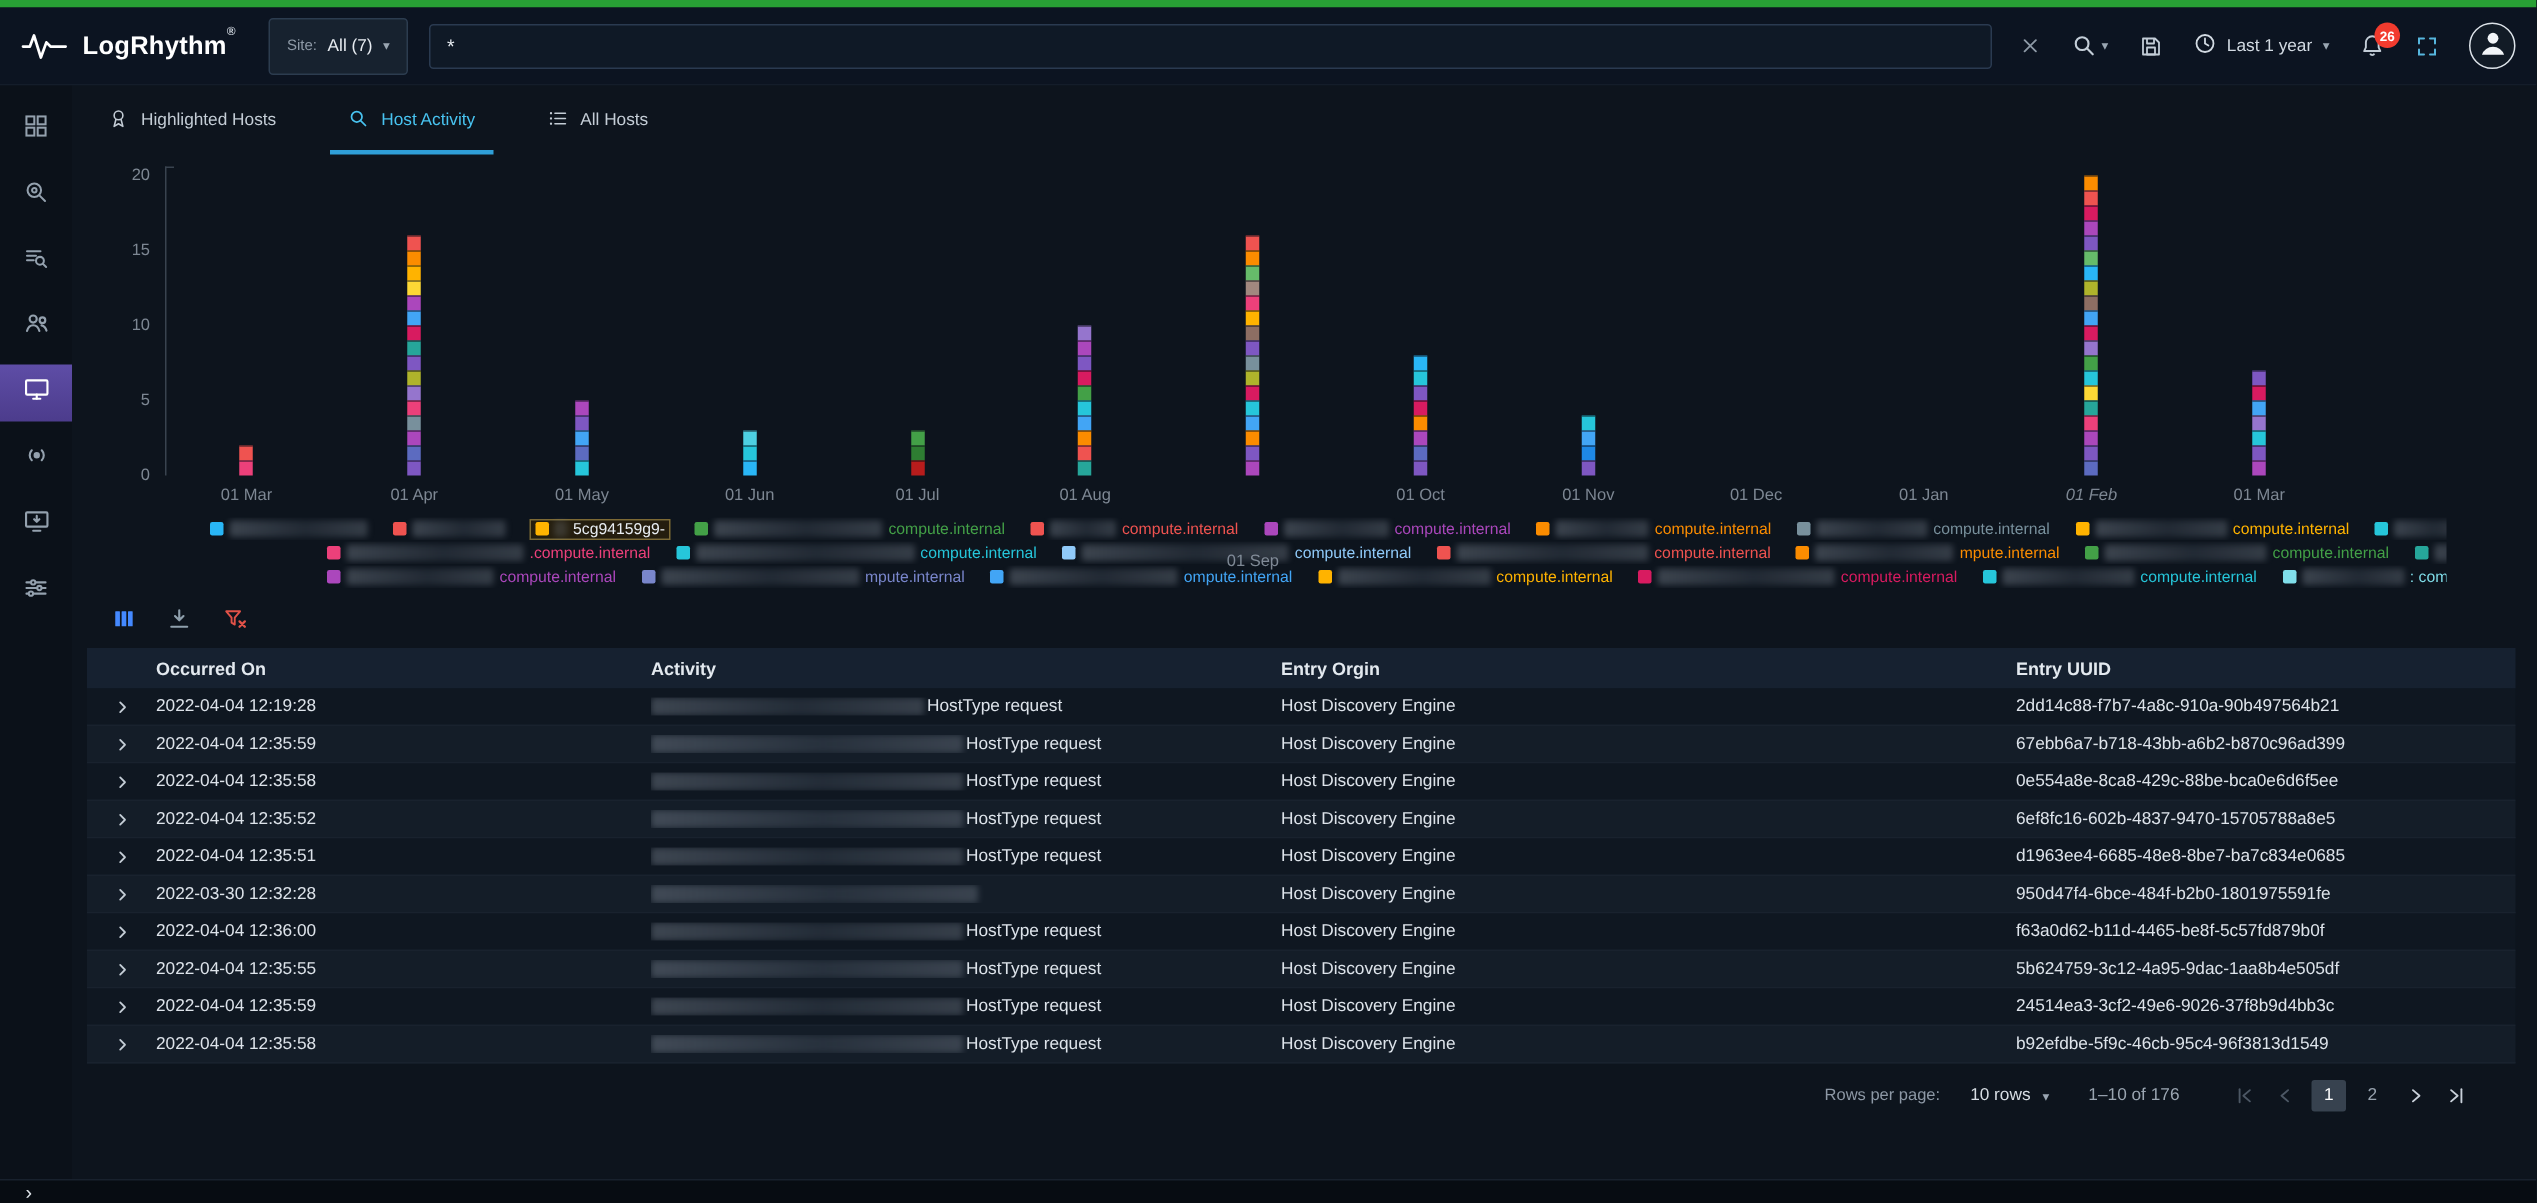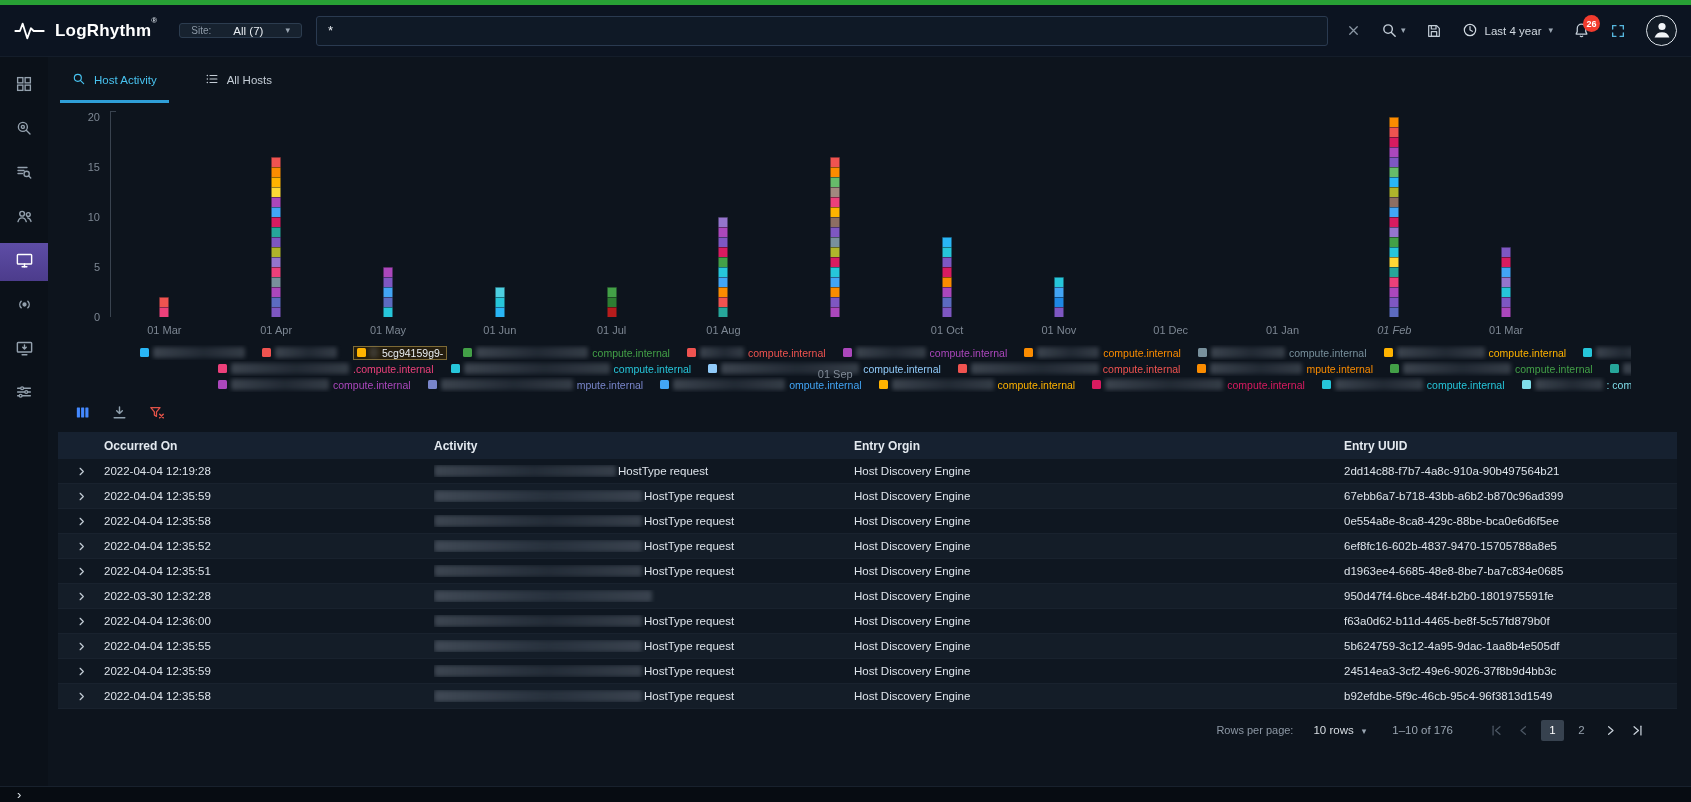--- a/index.html
+++ b/index.html
@@ -10,21 +10,21 @@
   
   .green-strip { height:5px; background:#28a035; flex:none; }
 
   
   .topbar { height:52px; flex:none; background:#0c1421; display:flex; align-items:center;
     padding:0 14px; gap:14px; border-bottom:1px solid #141d2a; }
   .brand { display:flex; align-items:center; gap:9px; color:#fff; flex:none; margin-right:8px; }
   .brand svg { display:block; }
   .brand-name { font-size:17px; font-weight:bold; letter-spacing:.2px; }
   .brand-reg { font-size:8px; vertical-align:top; position:relative; top:-5px; color:#cfd6de; }
-  .site-btn { display:flex; align-items:center; gap:22px; height:15px; padding:0 11px;
+  .site-btn { display:flex; align-items:center; gap:7px; height:38px; padding:0 11px;
     background:#17222f; border:1px solid #2c3c4f; border-radius:3px; cursor:pointer; flex:none; }
   .site-label { font-size:10px; color:#8d99a6; }
   .site-value { font-size:11.5px; color:#e7ecf1; }
   .caret { font-size:9px; color:#9aa6b2; line-height:1; }
   .search-input { flex:1; height:30px; background:#0f1926; border:1px solid #2a3a50;
     border-radius:3px; color:#e8edf2; font-size:13px; padding:0 11px; outline:none;
     font-family:"Liberation Sans","DejaVu Sans",sans-serif; }
   .topbar-right { display:flex; align-items:center; gap:20px; flex:none; padding-left:4px; }
   .icon-btn { background:none; border:none; color:#c3cdd7; cursor:pointer; display:flex;
     align-items:center; gap:3px; padding:0; }
@@ -172,21 +172,21 @@
             </svg>
         </span>
       </button>
       <button class="time-range">
         <span>
           <svg width="16" height="16" viewBox="0 0 24 24" fill="none" stroke="currentColor" stroke-width="1.8" stroke-linecap="round">
               <circle cx="12" cy="12" r="8.5"></circle>
               <path d="M12 7v5l3.4 2"></path>
             </svg>
         </span>
-        <span>Last 4 year</span>
+        <span>Last 1 year</span>
         <span class="caret">▾</span>
       </button>
       <button class="icon-btn bell-wrap">
         <span>
           <svg width="17" height="17" viewBox="0 0 24 24" fill="none" stroke="currentColor" stroke-width="1.8" stroke-linejoin="round">
               <path d="M12 3a6 6 0 0 0-6 6v4.6L4.4 17h15.2L18 13.6V9a6 6 0 0 0-6-6z"></path>
               <path d="M10 19.5a2.2 2.2 0 0 0 4 0"></path>
             </svg>
         </span>
         <span class="badge">26</span>
@@ -288,20 +288,29 @@
               <circle cx="15" cy="12" r="1.9" fill="#0b1119"></circle>
               <circle cx="7.5" cy="17" r="1.9" fill="#0b1119"></circle>
             </svg>
         </span>
       </div>
     </nav>
 
     <main class="content">
 
       <div class="tabs">
+        <div class="tab">
+          <span>
+            <svg width="14" height="14" viewBox="0 0 24 24" fill="none" stroke="currentColor" stroke-width="1.8" stroke-linejoin="round">
+                <circle cx="12" cy="8.5" r="5"></circle>
+                <path d="M9.2 12.6L7 21l5-3 5 3-2.2-8.4"></path>
+              </svg>
+          </span>
+          <span>Highlighted Hosts</span>
+        </div>
         <div class="tab active">
           <span>
             <svg width="14" height="14" viewBox="0 0 24 24" fill="none" stroke="currentColor" stroke-width="2" stroke-linecap="round">
                 <circle cx="10" cy="10" r="6"></circle>
                 <path d="M14.7 14.7L20 20"></path>
               </svg>
           </span>
           <span>Host Activity</span>
         </div>
         <div class="tab">

